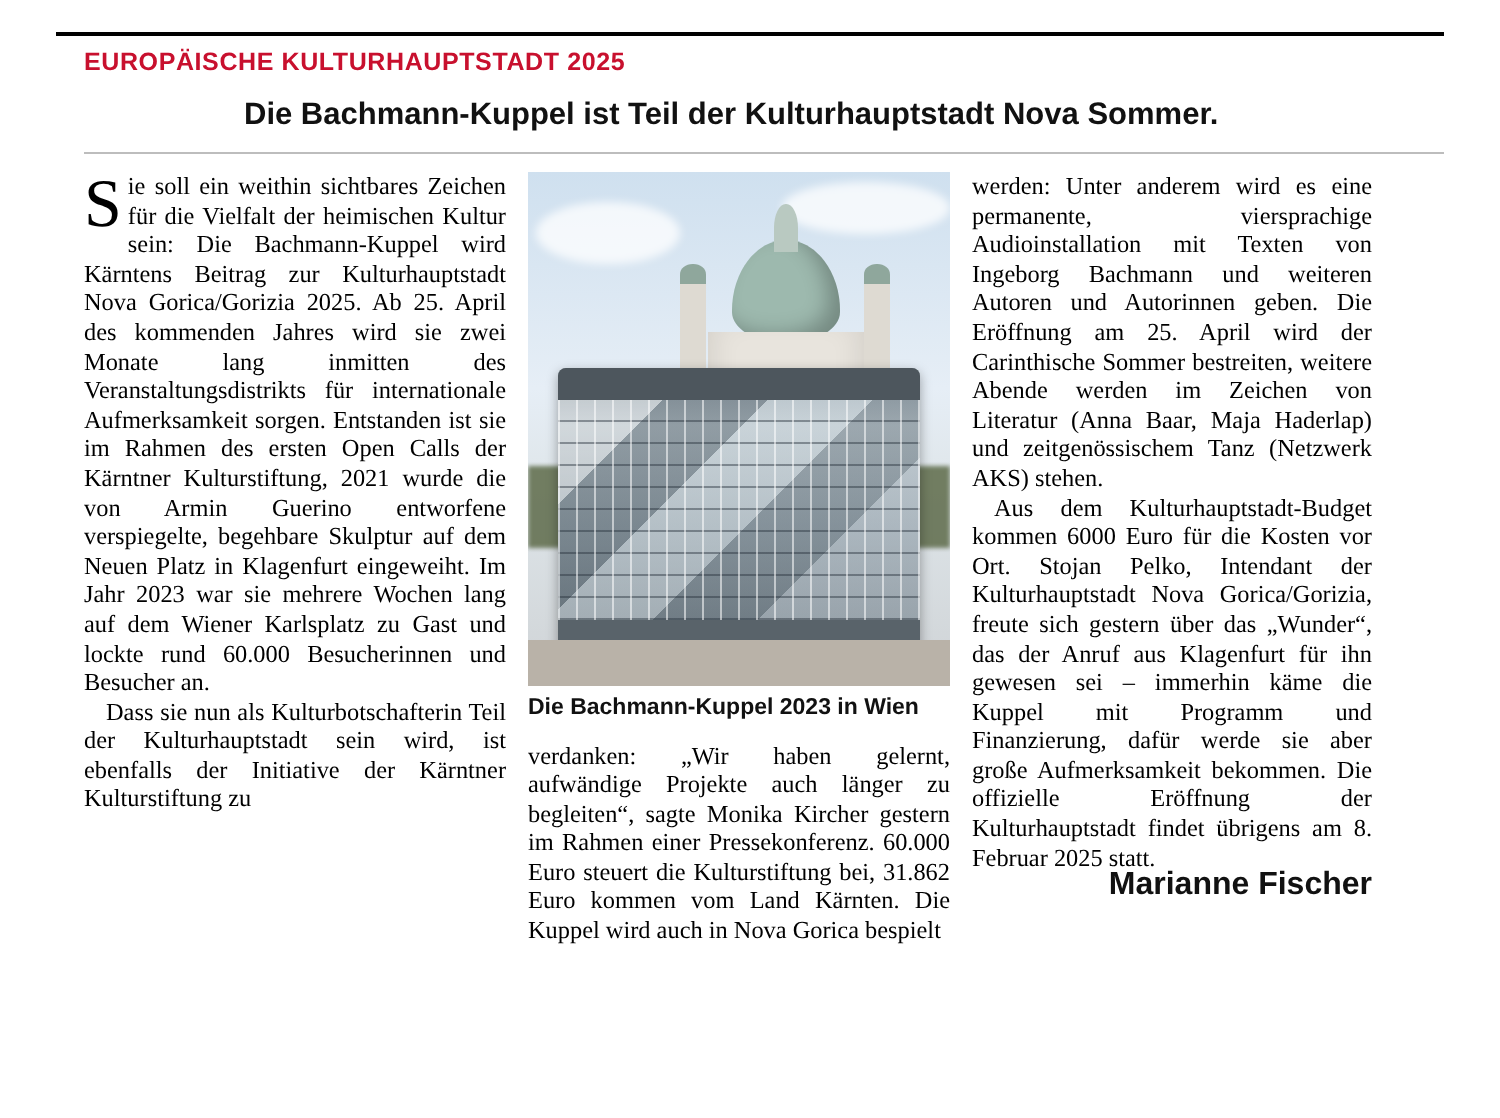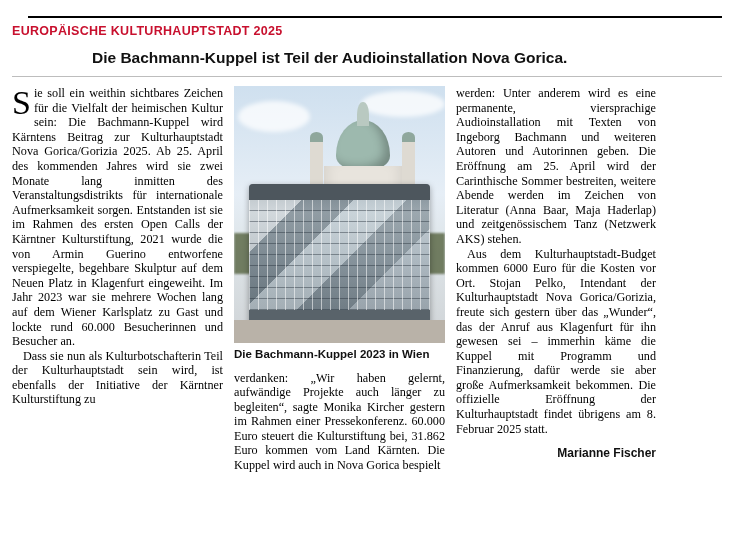--- a/index.html
+++ b/index.html
@@ -12,21 +12,21 @@
     height: 559px;
     font-family: "Liberation Serif", serif;
     color: #000000;
     overflow: hidden;
   }
   .page {
     position: relative;
     width: 750px;
     height: 559px;
     box-sizing: border-box;
-    padding: 18px 28px 10px 12px;
+    padding: 18px 28px 10px 42px;
   }
   .rule-top {
     position: absolute;
     left: 28px;
     right: 28px;
     top: 16px;
     height: 2px;
     background: #000;
   }
   .kicker {
@@ -117,24 +117,23 @@
     font-size: 7.5px;
     letter-spacing: 0.4px;
     color: #777;
     text-align: right;
     text-transform: uppercase;
   }
   .mid-text {
     margin-top: 9px;
   }
   .byline {
-    margin-top: 10px;
-    font-family: "Liberation Sans", sans-serif;
-    font-weight: bold;
-    font-size: 12px;
+    font-family: "Liberation Sans", sans-serif;
+    font-weight: bold;
+    font-size: 16px;
     text-align: right;
     color: #111;
   }
 
   
   .sky-cloud {
     position: absolute;
     background: rgba(255,255,255,0.75);
     border-radius: 50%;
     filter: blur(2px);
@@ -246,21 +245,21 @@
 </head>
 <body>
 
 <div class="page">
 
   <div class="rule-top"></div>
 
   <div class="kicker">EUROPÄISCHE KULTURHAUPTSTADT 2025</div>
 
 
-  <h2 class="subhead">Die Bachmann-Kuppel ist Teil der Audioinstallation Nova Gorica.</h2>
+  <h2 class="subhead">Die Bachmann-Kuppel ist Teil der Kulturhauptstadt Nova Sommer.</h2>
 
   <div class="rule-under-subhead"></div>
 
   <div class="columns">
 
     <div class="col left">
       <p class="first"><span class="dropcap">S</span><span>ie soll ein weithin sichtbares Zeichen für die Vielfalt der heimischen Kultur sein: Die Bachmann-Kuppel wird Kärntens Beitrag zur Kulturhauptstadt Nova Gorica/Gorizia 2025. Ab 25. April des kommenden Jahres wird sie zwei Monate lang inmitten des Veranstaltungsdistrikts für internationale Aufmerksamkeit sorgen. Entstanden ist sie im Rahmen des ersten Open Calls der Kärntner Kulturstiftung, 2021 wurde die von Armin Guerino entworfene verspiegelte, begehbare Skulptur auf dem Neuen Platz in Klagenfurt eingeweiht. Im Jahr 2023 war sie mehrere Wochen lang auf dem Wiener Karlsplatz zu Gast und lockte rund 60.000 Besucherinnen und Besucher an.</span></p>
       <p>Dass sie nun als Kulturbotschafterin Teil der Kulturhauptstadt sein wird, ist ebenfalls der Initiative der Kärntner Kulturstiftung zu</p>
     </div>
 

